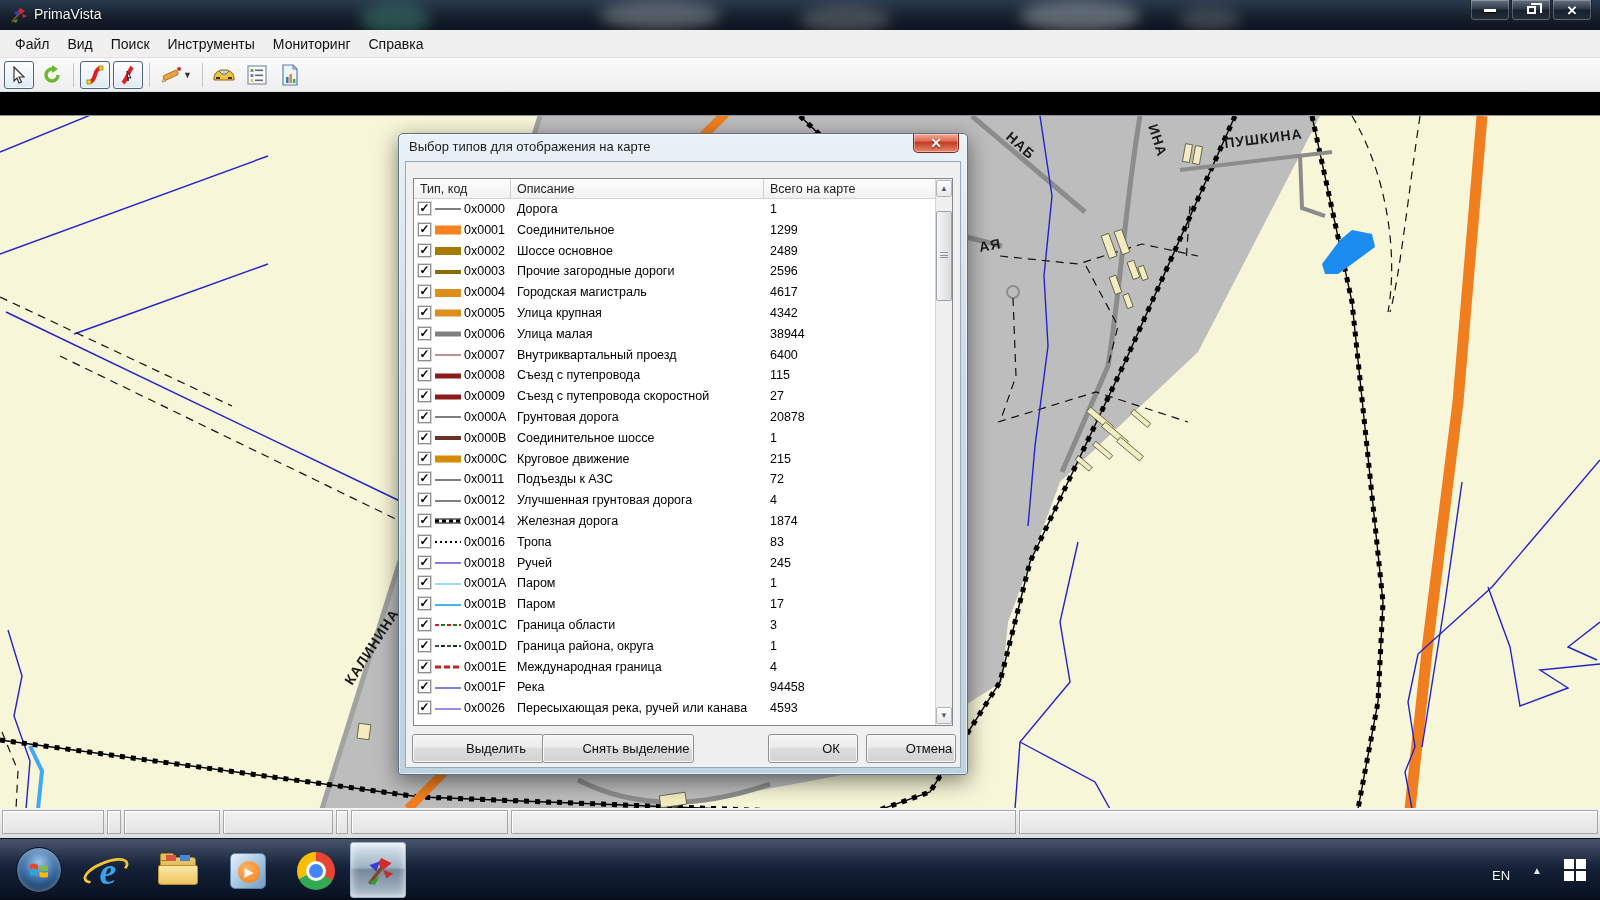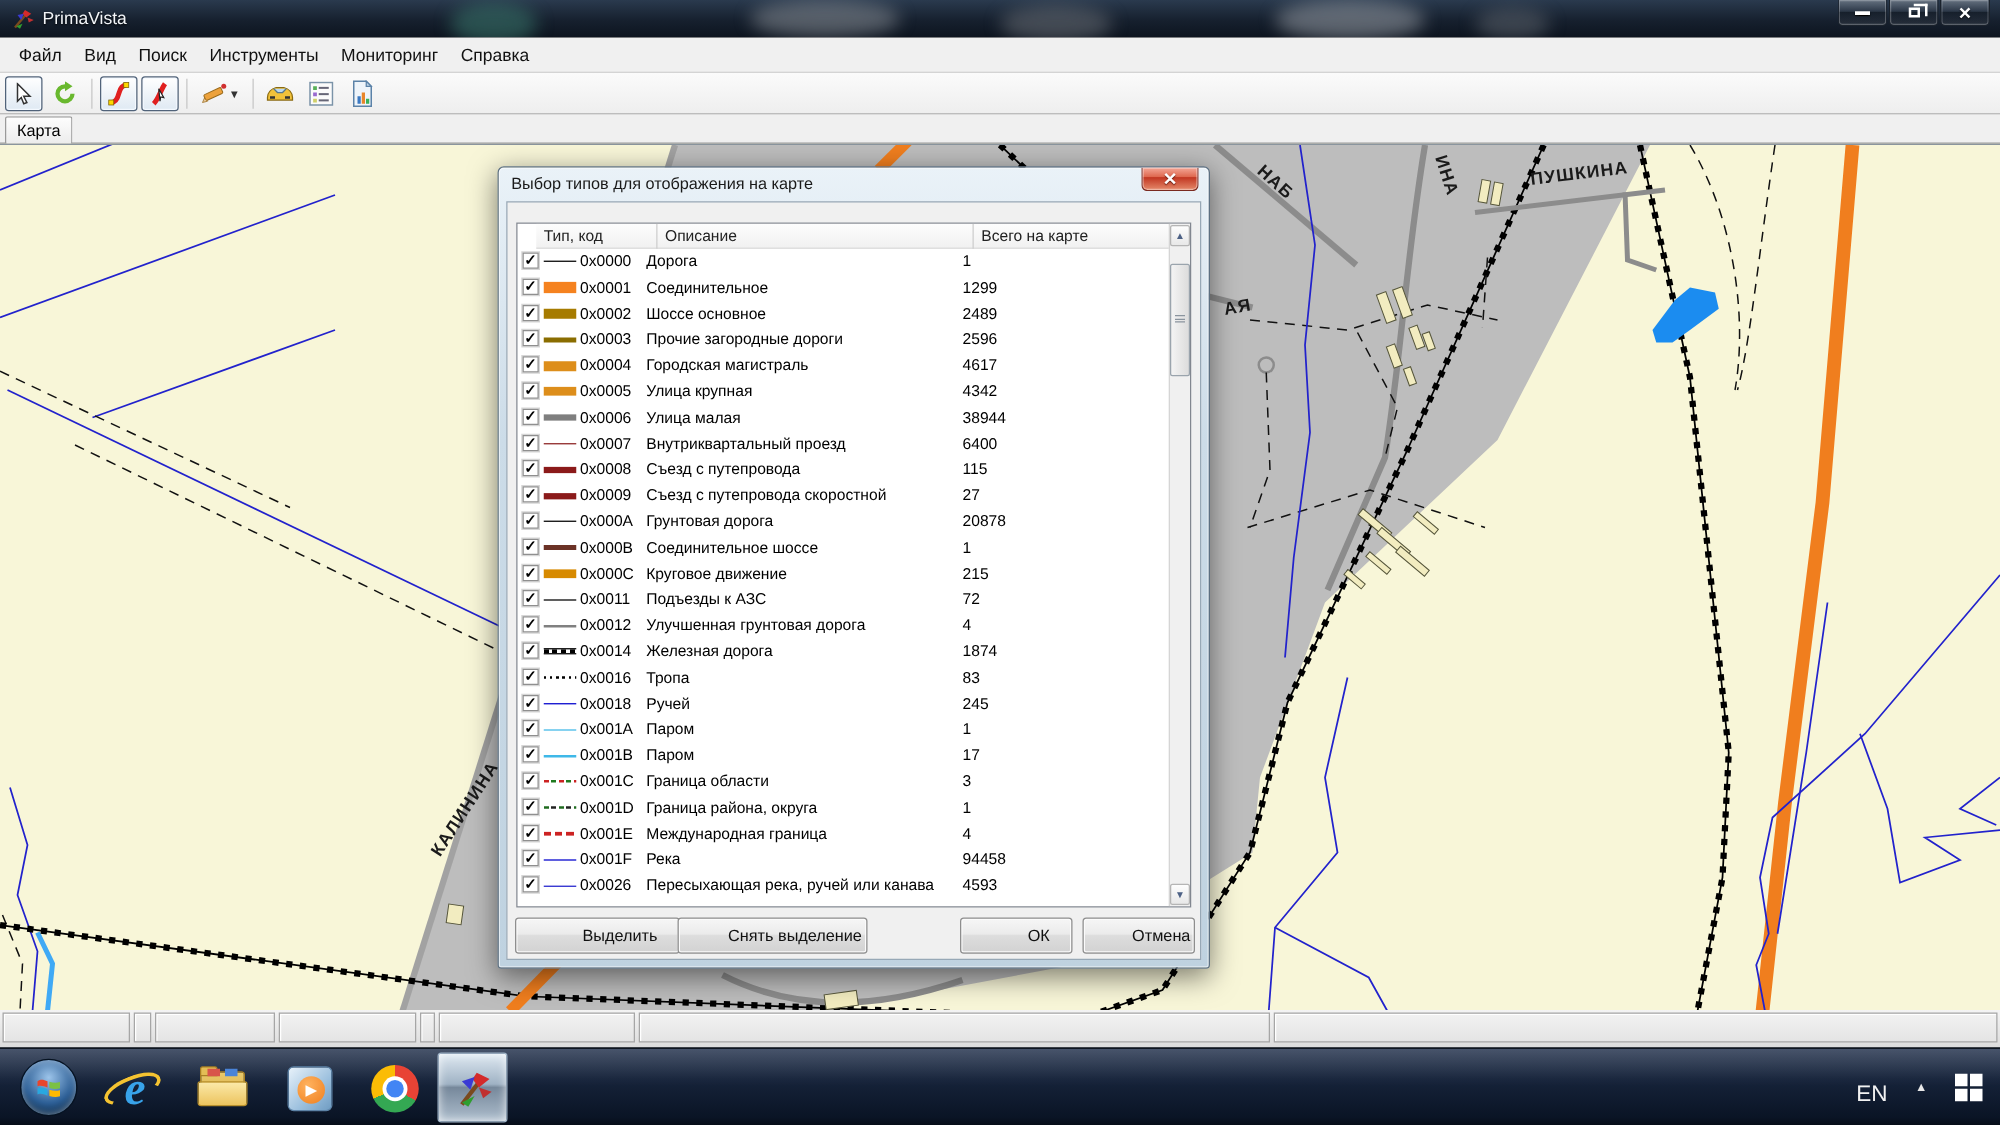--- a/index.html
+++ b/index.html
@@ -64,21 +64,21 @@
     border-radius:5px 5px 3px 3px; box-shadow:0 6px 22px rgba(0,0,0,.5), inset 0 0 0 1px rgba(255,255,255,.55); }
   #dlg-title { position:absolute; left:10px; top:5px; font-size:13px; color:#1a1a1a; }
   #dlg-close { position:absolute; top:0px; right:8px; width:46px; height:19px;
     border:1px solid #7a2a20; border-top:none; border-radius:0 0 5px 5px;
     background:linear-gradient(#f5a898,#df6a51 40%,#c23722 45%,#e58a6b);
     display:flex; align-items:center; justify-content:center; box-shadow:inset 0 0 0 1px rgba(255,255,255,.4); }
   #dlg-close span { color:#fff; font-weight:bold; font-size:14px; line-height:1; text-shadow:0 1px 1px #5a1208; }
   #dlg-client { position:absolute; left:6px; top:27px; right:6px; bottom:6px; background:#f0f0f0; border:1px solid #97a8b6; }
 
   #type-list { position:absolute; left:7px; top:16px; width:540px; height:548px; background:#fff; border:1px solid #828790; overflow:hidden; }
-  #list-header { position:absolute; left:15px; top:0; width:523px; height:20px; display:flex;
+  #list-header { position:absolute; left:0; top:0; width:523px; height:20px; display:flex;
     background:linear-gradient(#fdfdfd,#f1f1f1); border-bottom:1px solid #d5d5d5; }
   .hcell { height:20px; border-right:1px solid #cdcdcd; font-size:12.5px; color:#222; padding:3px 0 0 6px; }
   .hc0{ width:97px; } .hc1{ width:253px; } .hc2{ width:173px; border-right:none; }
   #rows { position:absolute; left:0; top:20px; width:523px; height:528px; overflow:hidden; }
   .trow { position:relative; height:20.8px; width:100%; }
   .cb { position:absolute; left:4px; top:3px; width:13px; height:13px; background:#fff;
     border:1px solid #8f8f8f; box-shadow:0 0 0 1px #d6d6d6; font-size:12px; line-height:11px; text-align:center; color:#000; font-weight:bold; }
   .sym { position:absolute; left:21px; width:26px; top:50%; transform:translateY(-50%); }
   .code { position:absolute; left:50px; top:3px; font-size:12.5px; color:#000; }
   .desc { position:absolute; left:103px; top:3px; font-size:12.5px; color:#000; white-space:nowrap; }
@@ -110,21 +110,21 @@
   #start-orb { position:absolute; left:16px; top:8px; width:46px; height:46px; border-radius:50%;
     background:radial-gradient(circle at 50% 32%, #9cc4ea, #2d5f96 55%, #0c2742 85%);
     border:1px solid #061221; box-shadow:inset 0 0 6px rgba(255,255,255,.5); display:flex; align-items:center; justify-content:center; }
   .task-ico { position:absolute; top:12px; width:40px; height:40px; display:flex; align-items:center; justify-content:center; }
   #ico-ie{ left:88px; } #ico-folder{ left:158px; } #ico-wmp{ left:228px; } #ico-chrome{ left:296px; }
   #task-prima { position:absolute; left:350px; top:3px; width:56px; height:56px;
     border:1px solid #9fb4c8; border-radius:3px;
     background:linear-gradient(#dfe9f2,#9fb2c4 45%,#76889b 50%,#aebecd);
     box-shadow:inset 0 0 8px rgba(255,255,255,.8); display:flex; align-items:center; justify-content:center; }
   #tray { position:absolute; right:14px; top:0; height:62px; display:flex; align-items:center; gap:22px; }
-  #lang { color:#f2f2f2; font-size:18px;margin-top:10px; }
+  #lang { color:#f2f2f2; font-size:13px;margin-top:10px; }
   #tray-up { color:#e8e8e8; font-size:10px; }
   .winflag { display:grid; grid-template-columns:10px 10px; grid-template-rows:10px 10px; gap:2px; }
   .winflag i { background:#fff; display:block; }
 
   
   .ie-e { position:relative; color:#38a3ea; font-weight:bold; font-style:italic; font-size:38px; line-height:1; font-family:"Liberation Serif",serif; }
   .ie-ring { position:absolute; left:-6px; top:10px; width:48px; height:20px; border:3px solid #f4c331; border-bottom-color:transparent; border-radius:50%; transform:rotate(-22deg); }
   .folder-back { position:absolute; left:2px; top:6px; width:36px; height:26px; background:linear-gradient(#e8c96a,#d9a83f); border-radius:3px; border:1px solid #a87f22;}
   .folder-tab { position:absolute; left:2px; top:2px; width:14px; height:8px; background:#e3bd55; border-radius:2px 2px 0 0; border:1px solid #a87f22;}
   .folder-front { position:absolute; left:0px; top:14px; width:40px; height:20px; background:linear-gradient(#fbe9a8,#ecc45f); border-radius:2px 2px 3px 3px; border:1px solid #b8902c; }
@@ -237,24 +237,20 @@
       <svg width="20" height="22" viewBox="0 0 20 22">
         <path d="M3 1 L13 1 L17 5 L17 21 L3 21 Z" fill="#eef4fa" stroke="#5b82a8" stroke-width="1.2"></path>
         <path d="M13 1 L13 5 L17 5 Z" fill="#bcd2e6" stroke="#5b82a8" stroke-width="1"></path>
         <rect x="6" y="13" width="2.6" height="6" fill="#3a78c2"></rect>
           <rect x="9.4" y="10" width="2.6" height="9" fill="#e8862a"></rect>
           <rect x="12.8" y="15" width="2.6" height="4" fill="#3ab05a"></rect>
       </svg>
     </div>
   </div>
 
-  <div id="tabbar">
-    <div class="tabline"></div>
-    <div id="tab-karta">Карта</div>
-  </div>
 
   <div id="map">
     <svg width="1600" height="693" viewBox="0 0 1600 693" preserveAspectRatio="none">
 
       <g>
         <polygon points="540,0 1320,0 1198,236 1060,366 1008,506 1002,566 858,656 660,693 322,693 " fill="#bdbdbd"></polygon>
         <line x1="540" y1="0" x2="322" y2="693" stroke="#a2a2a2" stroke-width="5"></line>
       </g>
 
       <g>

